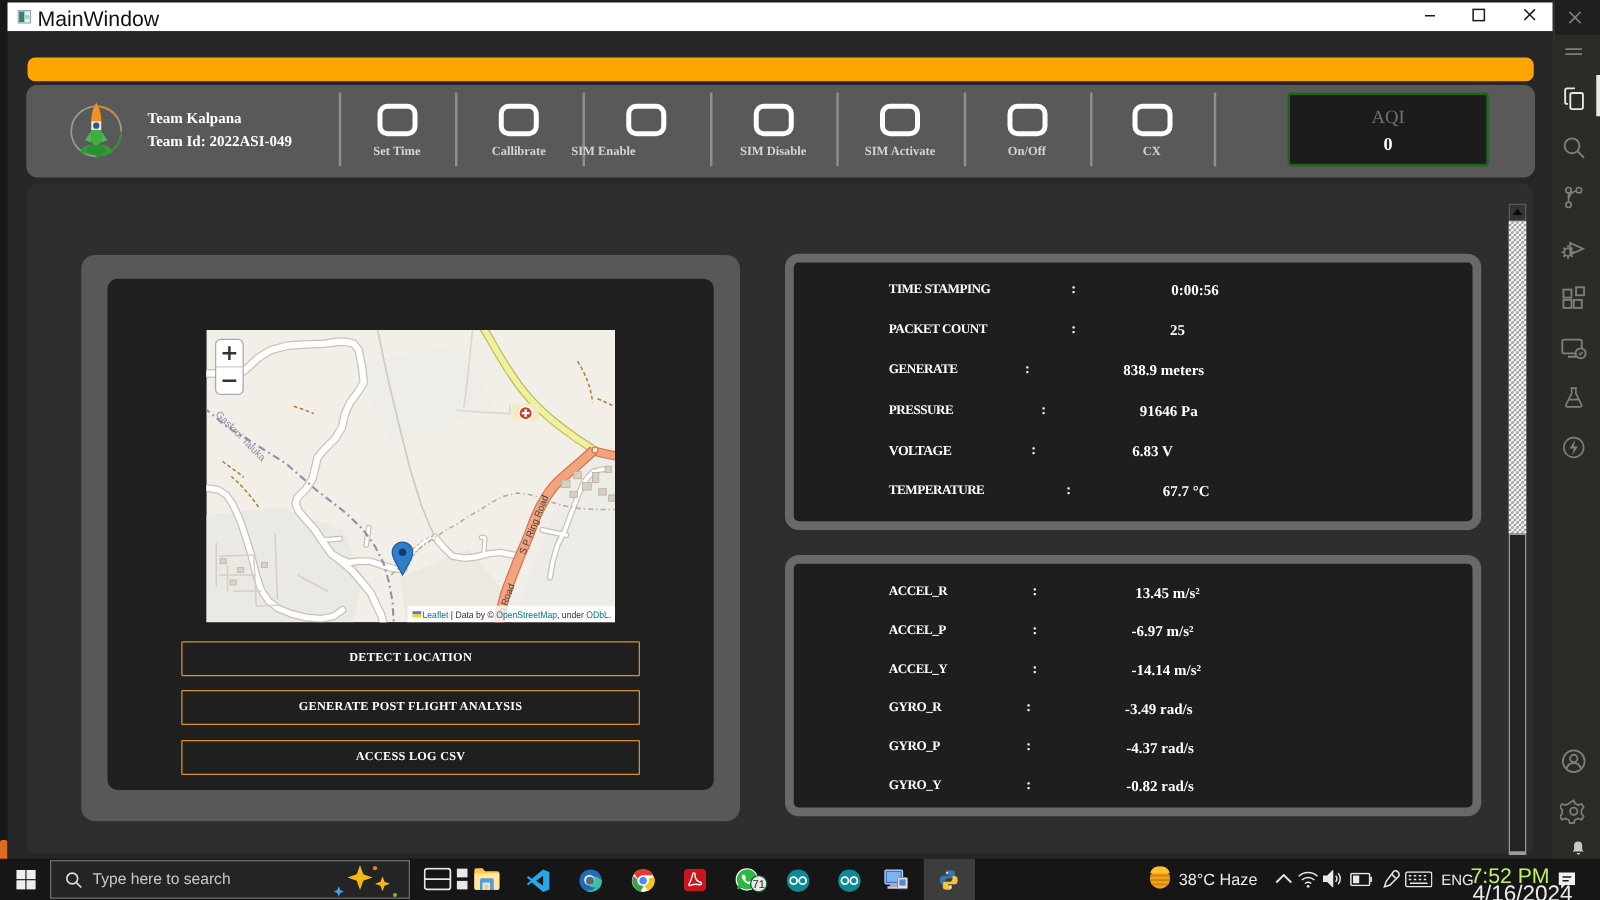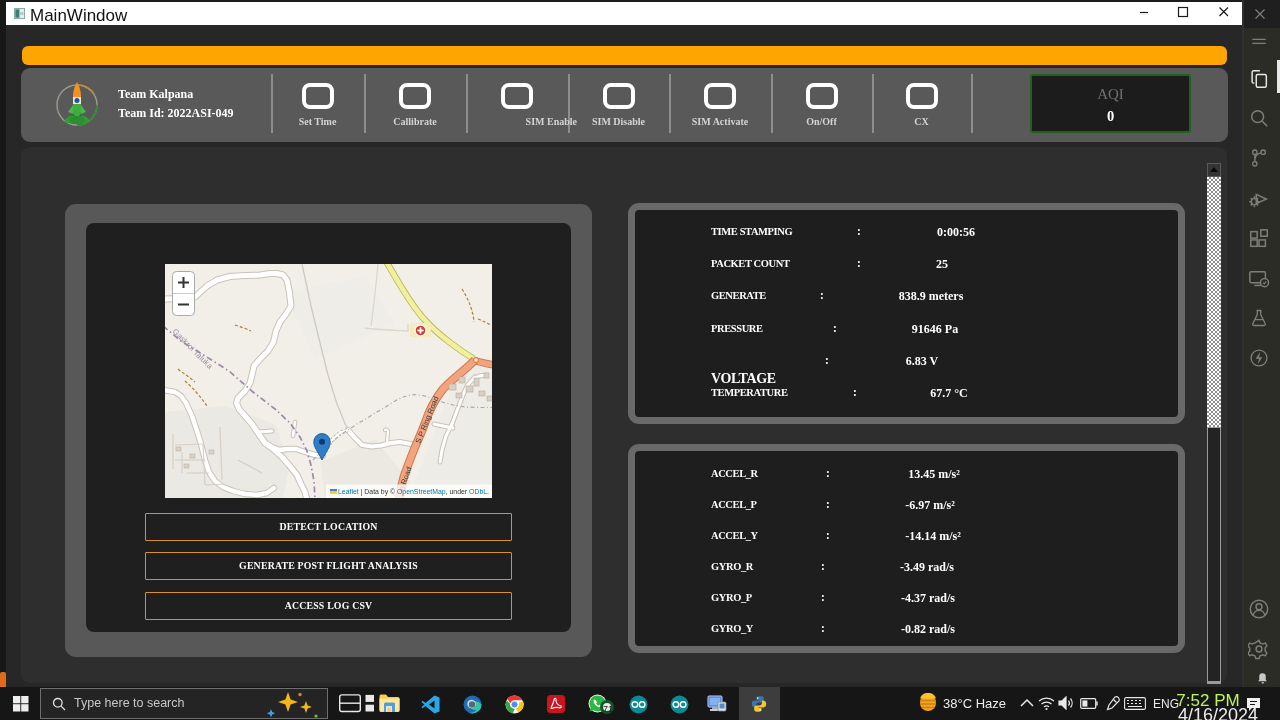--- a/index.html
+++ b/index.html
@@ -67,21 +67,21 @@
 <div class="abs" style="left:568px;top:74px;width:1.5px;height:59px;background:#8e8e8e"></div>
 <div class="abs" style="left:669px;top:74px;width:1.5px;height:59px;background:#8e8e8e"></div>
 <div class="abs" style="left:771px;top:74px;width:1.5px;height:59px;background:#8e8e8e"></div>
 <div class="abs" style="left:872px;top:74px;width:1.5px;height:59px;background:#8e8e8e"></div>
 <div class="abs" style="left:971px;top:74px;width:1.5px;height:59px;background:#8e8e8e"></div>
 <div class="abs" style="left:301.5px;top:83px;width:32px;height:26px;border:4.5px solid #fff;border-radius:8px"></div>
 <div class="abs" style="left:257.5px;top:116px;width:120px;text-align:center;font-family:'Liberation Serif',serif;font-size:10px;font-weight:bold;color:#d4d4d4">Set Time</div>
 <div class="abs" style="left:399px;top:83px;width:32px;height:26px;border:4.5px solid #fff;border-radius:8px"></div>
 <div class="abs" style="left:355px;top:116px;width:120px;text-align:center;font-family:'Liberation Serif',serif;font-size:10px;font-weight:bold;color:#d4d4d4">Callibrate</div>
 <div class="abs" style="left:501px;top:83px;width:32px;height:26px;border:4.5px solid #fff;border-radius:8px"></div>
-<div class="abs" style="left:457px;top:116px;width:120px;text-align:right;font-family:'Liberation Serif',serif;font-size:10px;font-weight:bold;color:#d4d4d4">SIM Enable</div>
+<div class="abs" style="left:457px;top:116px;width:120px;text-align:left;font-family:'Liberation Serif',serif;font-size:10px;font-weight:bold;color:#d4d4d4">SIM Enable</div>
 <div class="abs" style="left:602.5px;top:83px;width:32px;height:26px;border:4.5px solid #fff;border-radius:8px"></div>
 <div class="abs" style="left:558.5px;top:116px;width:120px;text-align:center;font-family:'Liberation Serif',serif;font-size:10px;font-weight:bold;color:#d4d4d4">SIM Disable</div>
 <div class="abs" style="left:704px;top:83px;width:32px;height:26px;border:4.5px solid #fff;border-radius:8px"></div>
 <div class="abs" style="left:660px;top:116px;width:120px;text-align:center;font-family:'Liberation Serif',serif;font-size:10px;font-weight:bold;color:#d4d4d4">SIM Activate</div>
 <div class="abs" style="left:805.5px;top:83px;width:32px;height:26px;border:4.5px solid #fff;border-radius:8px"></div>
 <div class="abs" style="left:761.5px;top:116px;width:120px;text-align:center;font-family:'Liberation Serif',serif;font-size:10px;font-weight:bold;color:#d4d4d4">On/Off</div>
 <div class="abs" style="left:905.5px;top:83px;width:32px;height:26px;border:4.5px solid #fff;border-radius:8px"></div>
 <div class="abs" style="left:861.5px;top:116px;width:120px;text-align:center;font-family:'Liberation Serif',serif;font-size:10px;font-weight:bold;color:#d4d4d4">CX</div>
 
 <div class="abs" style="left:1030px;top:74px;width:161px;height:59px;background:#1c1c1c;border:2px solid #1a651a;border-radius:3px"></div>
@@ -191,21 +191,21 @@
 <div class="abs serifb" style="left:856px;top:225px;width:200px;text-align:center;font-size:12px;">0:00:56</div>
 <div class="abs serifb" style="left:711px;top:258px;font-size:10.5px;letter-spacing:-0.4px">PACKET COUNT</div>
 <div class="abs serifb" style="left:857px;top:257px;font-size:11.5px;">:</div>
 <div class="abs serifb" style="left:842px;top:257px;width:200px;text-align:center;font-size:12px;">25</div>
 <div class="abs serifb" style="left:711px;top:290px;font-size:10.5px;letter-spacing:-0.4px">GENERATE</div>
 <div class="abs serifb" style="left:820px;top:289px;font-size:11.5px;">:</div>
 <div class="abs serifb" style="left:831px;top:289px;width:200px;text-align:center;font-size:12px;">838.9 meters</div>
 <div class="abs serifb" style="left:711px;top:323px;font-size:10.5px;letter-spacing:-0.4px">PRESSURE</div>
 <div class="abs serifb" style="left:833px;top:322px;font-size:11.5px;">:</div>
 <div class="abs serifb" style="left:835px;top:322px;width:200px;text-align:center;font-size:12px;">91646 Pa</div>
-<div class="abs serifb" style="left:711px;top:371px;font-size:14px;letter-spacing:-0.4px">VOLTAGE</div>
+<div class="abs serifb" style="left:711px;top:355px;font-size:11px;letter-spacing:-0.4px">VOLTAGE</div>
 <div class="abs serifb" style="left:825px;top:354px;font-size:11.5px;">:</div>
 <div class="abs serifb" style="left:822px;top:354px;width:200px;text-align:center;font-size:12px;">6.83 V</div>
 <div class="abs serifb" style="left:711px;top:387px;font-size:10.5px;letter-spacing:-0.4px">TEMPERATURE</div>
 <div class="abs serifb" style="left:853px;top:386px;font-size:11.5px;">:</div>
 <div class="abs serifb" style="left:849px;top:386px;width:200px;text-align:center;font-size:12px;">67.7 °C</div>
 <div class="abs serifb" style="left:711px;top:467.5px;font-size:10.5px;letter-spacing:-0.4px">ACCEL_R</div>
 <div class="abs serifb" style="left:826px;top:466.5px;font-size:11.5px;">:</div>
 <div class="abs serifb" style="left:834px;top:466.5px;width:200px;text-align:center;font-size:12px;">13.45 m/s²</div>
 <div class="abs serifb" style="left:711px;top:498.5px;font-size:10.5px;letter-spacing:-0.4px">ACCEL_P</div>
 <div class="abs serifb" style="left:826px;top:497.5px;font-size:11.5px;">:</div>
@@ -281,21 +281,21 @@
   </svg>
 <svg class="abs" style="left:547px;top:695px" width="18" height="18" viewBox="0 0 18 18">
     <rect width="18" height="18" rx="3.5" fill="#c9151e"></rect>
     <path d="M4 13 C6 9 7 5.5 7.5 3.5 C8.5 3 9.5 3.5 9 6 C9.5 8.5 11.5 10.5 14 11 C14.5 12 14 13 12.5 12.8 C10.5 12.3 8.5 12.3 6.5 12.8 C5.5 13.5 4.5 13.8 4 13 Z" fill="none" stroke="#fff" stroke-width="1.1"></path>
   </svg>
 <svg class="abs" style="left:588px;top:694px" width="19" height="19" viewBox="0 0 19 19">
     <circle cx="9.5" cy="9.5" r="9" fill="#fff"></circle>
     <path d="M9.5 1.5 a8 8 0 0 0 -6.8 12.2 L1.5 17.5 l3.9 -1.2 A8 8 0 1 0 9.5 1.5 Z" fill="#2bb741"></path>
     <path d="M6.3 5.5 c-2 1.8 0.5 5.5 3 7 c2.2 1.2 4 1 4.3 -0.5 l-2 -1.2 l-1 0.8 c-1 -0.4 -2 -1.4 -2.5 -2.4 l0.8 -1 l-1.1 -2.2 Z" fill="#fff"></path>
   </svg>
-<div class="abs" style="left:600px;top:700px;width:14px;height:14px;background:#e8e8e8;border:3px solid #14532d;border-radius:50%;font-size:9px;color:#222;text-align:center;line-height:12px">71</div>
+<div class="abs" style="left:600px;top:700px;width:14px;height:14px;background:#e8e8e8;border:1px solid #14532d;border-radius:50%;font-size:9px;color:#222;text-align:center;line-height:12px">71</div>
 <svg class="abs" style="left:629px;top:695px" width="19" height="19" viewBox="0 0 19 19">
     <circle cx="9.5" cy="9.5" r="9" fill="#0f8a94"></circle>
     <circle cx="5.9" cy="9.5" r="2.8" fill="none" stroke="#fff" stroke-width="1.4"></circle>
     <circle cx="13.1" cy="9.5" r="2.8" fill="none" stroke="#fff" stroke-width="1.4"></circle>
   </svg>
 <svg class="abs" style="left:670px;top:695px" width="19" height="19" viewBox="0 0 19 19">
     <circle cx="9.5" cy="9.5" r="9" fill="#0f8a94"></circle>
     <circle cx="5.9" cy="9.5" r="2.8" fill="none" stroke="#fff" stroke-width="1.4"></circle>
     <circle cx="13.1" cy="9.5" r="2.8" fill="none" stroke="#fff" stroke-width="1.4"></circle>
   </svg>

